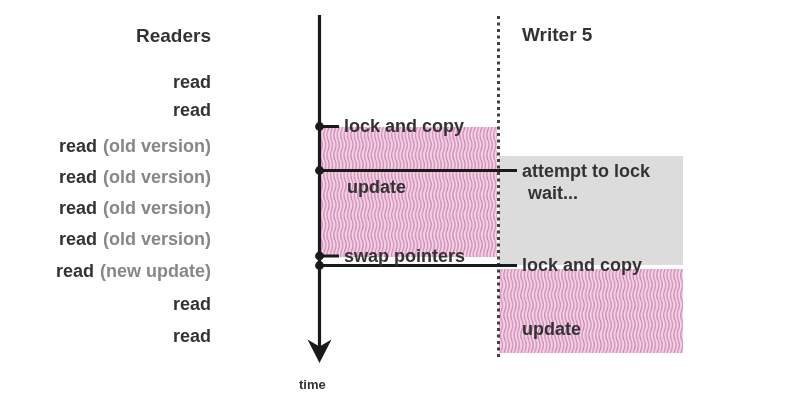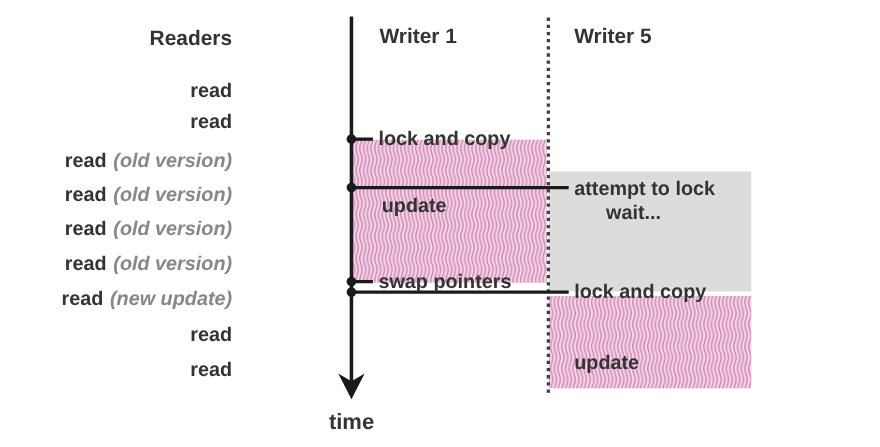--- a/index.html
+++ b/index.html
@@ -26,23 +26,23 @@
   .txt {
     position: absolute;
     z-index: 2;
     white-space: nowrap;
     transform: translateY(-50%);
     font-size: 18px;
     line-height: 1;
   }
   .hdr { font-size: 19px; }
   .reader-row { right: 505px; text-align: right; }
-  .r-suffix { color: #878787; font-style: italic; }
+  .r-suffix { color: #878787; }
   .r-suffix:not(:empty) { margin-left: 6px; }
-  .time-label { font-size: 20px; }
+  .time-label { font-size: 13px; }
 </style>
 </head>
 <body>
 
 <div class="canvas">
 
   <svg class="gfx" width="800" height="406" viewBox="0 0 800 406">
     <defs>
       <pattern id="waves" patternUnits="userSpaceOnUse" width="3.4" height="20">
         <rect width="3.4" height="20" fill="#f6d3e2"></rect>
@@ -66,21 +66,20 @@
     <line x1="319" y1="256" x2="339" y2="256" stroke="#1a1a1a" stroke-width="3"></line>
     <line x1="319" y1="265.5" x2="517" y2="265.5" stroke="#1a1a1a" stroke-width="3"></line>
 
     <circle cx="319.5" cy="126.5" r="4.4" fill="#1a1a1a"></circle>
     <circle cx="319.5" cy="170.5" r="4.4" fill="#1a1a1a"></circle>
     <circle cx="319.5" cy="256" r="4.4" fill="#1a1a1a"></circle>
     <circle cx="319.5" cy="265.5" r="4.4" fill="#1a1a1a"></circle>
   </svg>
 
   <div class="txt hdr reader-row" style="top:35px">Readers</div>
-  <div class="txt hdr" style="left:345px; top:34px">Writer 1</div>
   <div class="txt hdr" style="left:522px; top:34px">Writer 5</div>
 
   <div class="txt reader-row" style="top:82px">
     <span class="r-main">read</span><span class="r-suffix"></span>
   </div>
   <div class="txt reader-row" style="top:110px">
     <span class="r-main">read</span><span class="r-suffix"></span>
   </div>
   <div class="txt reader-row" style="top:146px">
     <span class="r-main">read</span><span class="r-suffix">(old version)</span>
@@ -102,19 +101,19 @@
   </div>
   <div class="txt reader-row" style="top:336px">
     <span class="r-main">read</span><span class="r-suffix"></span>
   </div>
 
   <div class="txt" style="left:344px; top:126px">lock and copy</div>
   <div class="txt" style="left:347px; top:187px">update</div>
   <div class="txt" style="left:344px; top:256px">swap pointers</div>
 
   <div class="txt" style="left:522px; top:171px">attempt to lock</div>
-  <div class="txt" style="left:551px; top:193px">wait...</div>
+  <div class="txt" style="left:528px; top:193px">wait...</div>
   <div class="txt" style="left:522px; top:265px">lock and copy</div>
   <div class="txt" style="left:522px; top:329px">update</div>
 
   <div class="txt time-label" style="left:299px; top:384px">time</div>
 
 </div>
 
 </body></html>

